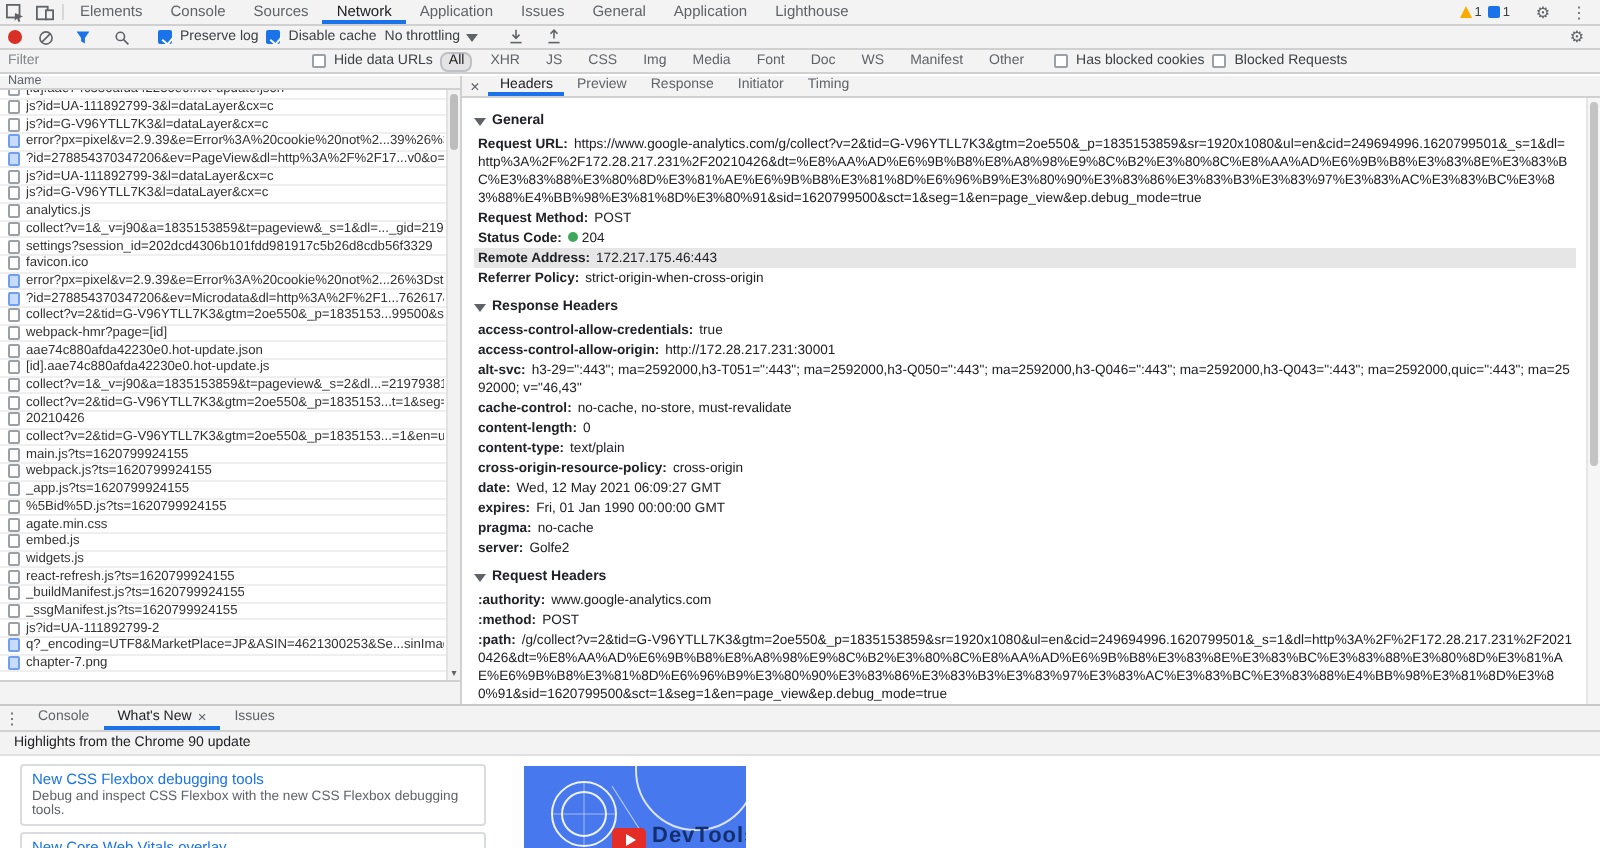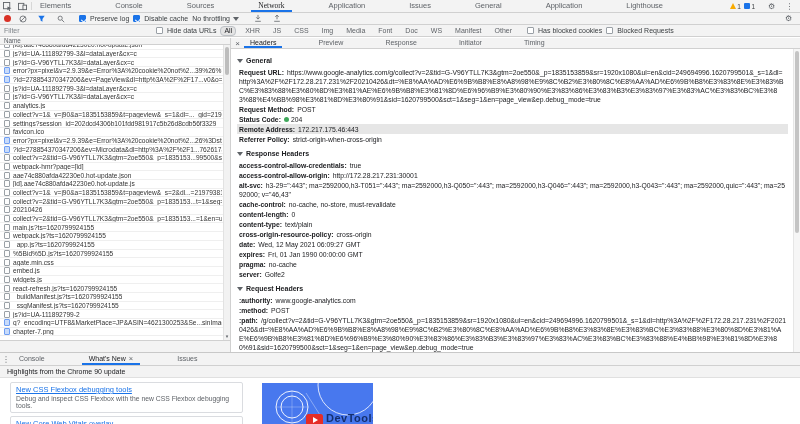--- a/index.html
+++ b/index.html
@@ -3,23 +3,23 @@
 <meta charset="utf-8">
 <style>
   * { box-sizing: border-box; margin: 0; padding: 0; }
   html,body { width:800px; height:424px; overflow:hidden; }
   body { font-family:"Liberation Sans",sans-serif; font-size:7px; color:#202124; background:#fff; position:relative; }
 
   
   .tabbar { height:13px; background:#f3f3f3; border-bottom:1px solid #d0d0d0; display:flex; align-items:stretch; }
   .icon-btn { width:15px; display:flex; align-items:center; justify-content:center; color:#5f6368; cursor:pointer; }
   .vsep { width:1px; background:#d7d7d7; margin:2px 1px; }
-  .tabs { display:flex; align-items:stretch;gap:30px; }
+  .tabs { display:flex; align-items:stretch; }
   .tab { padding:0 7px; display:flex; align-items:center; color:#5f6368; font-size:7.5px; border-bottom:2px solid transparent; cursor:pointer; }
-  .tab.active { color:#202124; border-bottom-color:#1a73e8;font-family:Liberation Serif, serif; }
+  .tab.active { color:#202124; border-bottom-color:#1a73e8; }
   .badges { margin-left:auto; display:flex; align-items:center; gap:3px; padding-right:3px; }
   .badge { display:flex; align-items:center; gap:1.5px; font-size:6.5px; color:#3c4043; cursor:pointer; }
   .warn-tri { width:0; height:0; border-left:3.5px solid transparent; border-right:3.5px solid transparent; border-bottom:6px solid #f9ab00; display:inline-block; }
   .info-sq { width:6px; height:6px; background:#1a73e8; border-radius:1px; display:inline-block; }
   .gear-glyph::before { content:"⚙"; font-size:8px; }
   .kebab-glyph::before { content:"⋮"; font-size:8px; }
 
   
   .nettoolbar { height:12px; background:#f3f3f3; border-bottom:1px solid #d0d0d0; display:flex; align-items:center; gap:4px; padding:0 4px; }
   .rec-dot { width:7px; height:7px; border-radius:50%; background:#d93025; flex:none; cursor:pointer; }
@@ -79,21 +79,21 @@
   .drawer-kebab::before { content:"⋮"; font-size:8px; }
   .drawer-tab { padding:0 7px; display:flex; align-items:center; gap:3px; border-bottom:2px solid transparent; cursor:pointer; }
   .drawer-tab.active { color:#202124; border-bottom-color:#1a73e8; }
   .drawer-tab .x { display:none; }
   .drawer-tab .x.on { display:inline; }
   .x::before { content:"×"; font-size:7.5px; color:#5f6368; }
   .highlights-bar { height:12px; flex:none; background:#f3f3f3; border-bottom:1px solid #e0e0e0; display:flex; align-items:center; padding-left:7px; font-size:7px; color:#202124; }
   .drawer-body { flex:1; position:relative; overflow:hidden; background:#fff; }
   .cards { position:absolute; left:10px; top:4px; width:233px; display:flex; flex-direction:column; gap:3px; }
   .card { border:1px solid #dadce0; border-radius:2px; background:#fff; padding:2px 5px 3px; min-height:5px; }
-  .card-title { color:#1a73e8; font-size:7.5px; margin-bottom:1px; cursor:pointer;text-decoration:underline; }
+  .card-title { color:#1a73e8; font-size:7.5px; margin-bottom:1px; cursor:pointer; }
   .card-desc { color:#5f6368; font-size:6.8px; }
   .video-thumb { position:absolute; left:262px; top:5px; width:111px; height:62px; background:#4878ee; overflow:hidden; cursor:pointer; }
   .vt-svg { position:absolute; left:0; top:0; }
   .play-btn { position:absolute; left:44px; top:31px; width:17px; height:12px; background:#e52d27; border-radius:2.5px; }
   .play-btn::after { content:""; position:absolute; left:6.5px; top:3px; width:0; height:0; border-left:5px solid #fff; border-top:3px solid transparent; border-bottom:3px solid transparent; }
   .vid-text { position:absolute; left:64px; top:29px; font-weight:bold; font-size:11px; color:#142f6e; letter-spacing:0.5px; white-space:nowrap; }
 </style>
 </head>
 <body>
 

